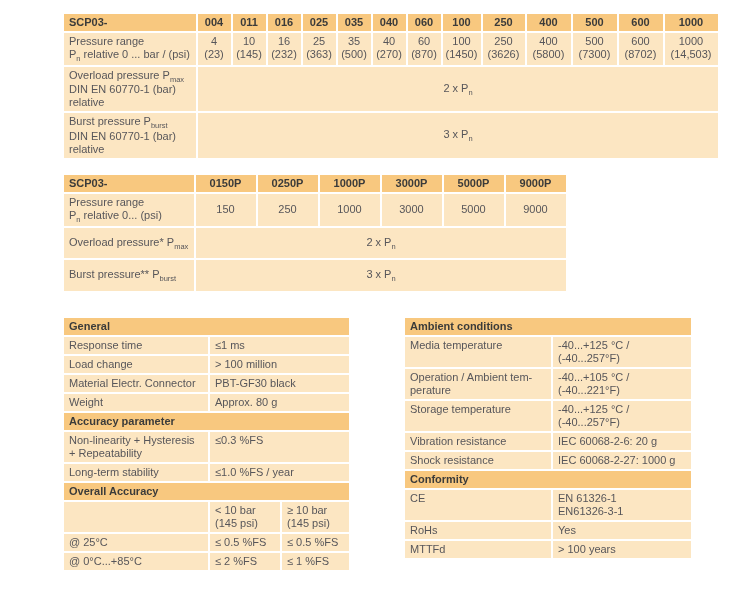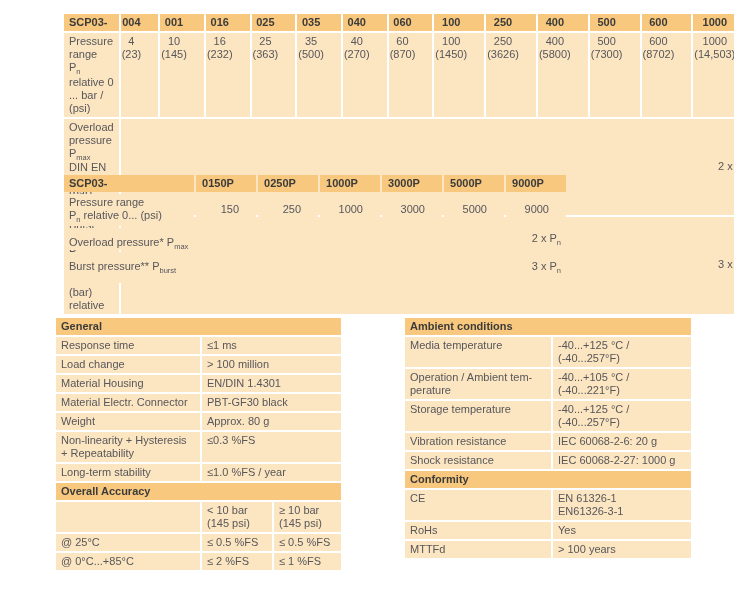--- a/index.html
+++ b/index.html
@@ -9,26 +9,26 @@
     --body-text:#57565a;
   }
   html,body{margin:0;padding:0;background:#fff;}
   .page{position:relative;width:734px;height:596px;background:#fff;overflow:hidden;
         font-family:"Liberation Sans",sans-serif;color:var(--body-text);}
   table{border-collapse:separate;border-spacing:2px;table-layout:fixed;}
   td{background:var(--cell);color:var(--body-text);font-size:11px;line-height:13px;
      padding:2px 5px;vertical-align:top;text-align:left;font-weight:normal;
      overflow:hidden;}
   tr.band td{background:var(--band);color:var(--band-text);font-weight:bold;}
-  td.num{text-align:center;padding-left:1px;padding-right:17px;}
-  td.mid{vertical-align:middle;text-align:right;}
+  td.num{text-align:center;padding-left:1px;padding-right:2px;}
+  td.mid{vertical-align:middle;text-align:center;}
   sub{font-size:7.5px;line-height:1;}
   #bar-table{position:absolute;left:62px;top:12px;}
   #psi-table{position:absolute;left:62px;top:173px;}
-  #left-table{position:absolute;left:54px;top:316px;}
+  #left-table{position:absolute;left:62px;top:316px;}
   #right-table{position:absolute;left:403px;top:316px;}
 </style>
 </head>
 <body>
 
 <div class="page">
 
   <table id="bar-table">
     <colgroup>
       <col style="width:132px">
@@ -43,21 +43,21 @@
         <col style="width:42px">
         <col style="width:44px">
         <col style="width:44px">
       <col style="width:44px">
         <col style="width:53px">
     </colgroup>
     <tbody>
         <tr class="band">
       <td>SCP03-</td>
       <td class="num">004</td>
-      <td class="num">001</td>
+      <td class="num">011</td>
       <td class="num">016</td>
       <td class="num">025</td>
       <td class="num">035</td>
       <td class="num">040</td>
       <td class="num">060</td>
       <td class="num">100</td>
       <td class="num">250</td>
       <td class="num">400</td>
       <td class="num">500</td>
       <td class="num">600</td>
@@ -166,21 +166,21 @@
         <div><span>P</span><sub>n</sub><span> relative 0... (psi)</span></div>
       </td>
       <td class="num mid">150</td>
       <td class="num mid">250</td>
       <td class="num mid">1000</td>
       <td class="num mid">3000</td>
       <td class="num mid">5000</td>
       <td class="num mid">9000</td>
     </tr>
     <tr>
-      <td style="padding-top:8px;padding-bottom:0"><span>Overload pressure* P</span><sub>max</sub></td>
+      <td style="padding-top:8px;padding-bottom:8px"><span>Overload pressure* P</span><sub>max</sub></td>
       <td class="mid" colspan="6"><span>2 x P</span><sub>n</sub></td>
     </tr>
     <tr>
       <td style="padding-top:8px;padding-bottom:8px"><span>Burst pressure** P</span><sub>burst</sub></td>
       <td class="mid" colspan="6"><span>3 x P</span><sub>n</sub></td>
     </tr>
   </tbody>
     </table>
 
   <table id="left-table">
@@ -195,30 +195,29 @@
     </tr>
     <tr>
       <td>Response time</td>
       <td colspan="2">≤1 ms</td>
     </tr>
     <tr>
       <td>Load change</td>
       <td colspan="2">&gt; 100 million</td>
     </tr>
     <tr>
-      <td>Material Housing</td>
-      <td colspan="2">EN/DIN 1.4301</td>
-    </tr>
-    <tr>
       <td>Material Electr. Connector</td>
       <td colspan="2">PBT-GF30 black</td>
     </tr>
     <tr>
       <td>Weight</td>
       <td colspan="2">Approx. 80 g</td>
+    </tr>
+    <tr class="band">
+      <td colspan="3">Accuracy parameter</td>
     </tr>
     <tr>
       <td>
         <div>Non-linearity + Hysteresis</div>
         <div>+ Repeatability</div>
       </td>
       <td colspan="2">≤0.3 %FS</td>
     </tr>
     <tr>
       <td>Long-term stability</td>

